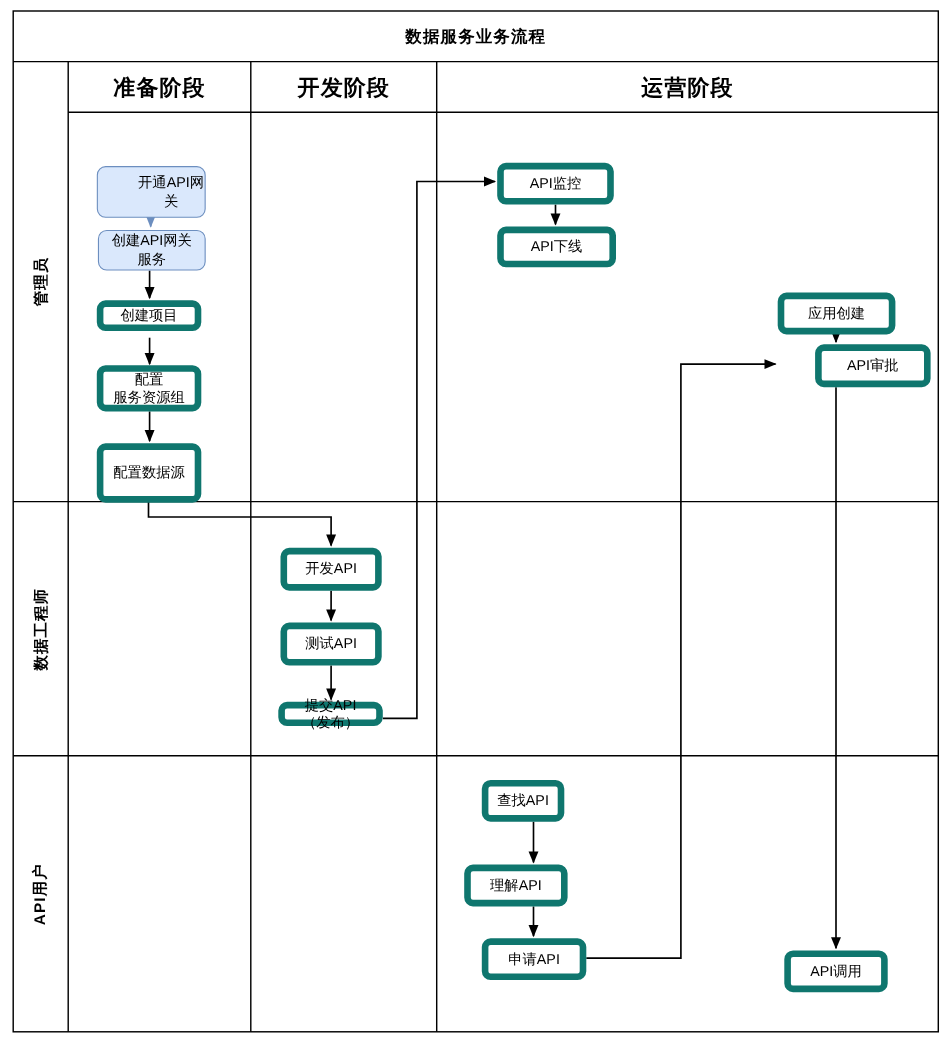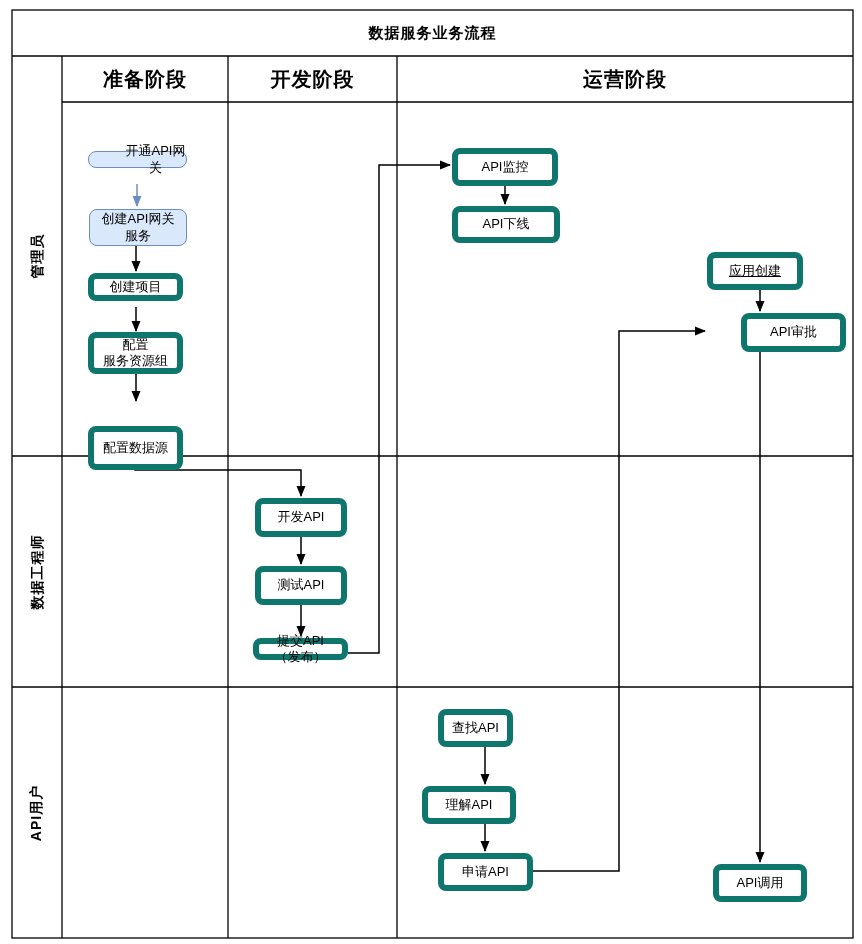--- a/index.html
+++ b/index.html
@@ -99,31 +99,31 @@
   <div class="cell role-cell" style="left:12px;top:56px;width:50px;height:400px;">
     <span>管理员</span>
   </div>
   <div class="cell role-cell" style="left:12px;top:456px;width:50px;height:231px;">
     <span>数据工程师</span>
   </div>
   <div class="cell role-cell" style="left:12px;top:687px;width:50px;height:251px;">
     <span>API用户</span>
   </div>
 
-  <div class="node hl" style="left:88px;top:151px;width:99px;height:17px;padding-left:36px;">开通API网关</div>
+  <div class="node hl" style="left:88px;top:151px;width:99px;height:47px;padding-left:36px;">开通API网关</div>
   <div class="node hl" style="left:89px;top:209px;width:98px;height:37px;">创建API网关
 服务</div>
   <div class="node" style="left:88px;top:273px;width:95px;height:28px;">创建项目</div>
   <div class="node" style="left:88px;top:332px;width:95px;height:42px;">配置
 服务资源组</div>
-  <div class="node" style="left:88px;top:426px;width:95px;height:44px;">配置数据源</div>
+  <div class="node" style="left:88px;top:403px;width:95px;height:54px;">配置数据源</div>
 
   <div class="node" style="left:452px;top:148px;width:106px;height:38px;">API监控</div>
   <div class="node" style="left:452px;top:206px;width:108px;height:37px;">API下线</div>
-  <div class="node" style="left:707px;top:252px;width:96px;height:38px;text-decoration:underline;">应用创建</div>
+  <div class="node" style="left:707px;top:266px;width:107px;height:38px;">应用创建</div>
   <div class="node" style="left:707px;top:313px;width:105px;height:39px;margin-left:34px;">API审批</div>
 
   <div class="node" style="left:255px;top:498px;width:92px;height:39px;">开发API</div>
   <div class="node" style="left:255px;top:566px;width:92px;height:39px;">测试API</div>
   <div class="node" style="left:253px;top:638px;width:95px;height:22px;">提交API
 （发布）</div>
 
   <div class="node" style="left:438px;top:709px;width:75px;height:38px;">查找API</div>
   <div class="node" style="left:422px;top:786px;width:94px;height:38px;">理解API</div>
   <div class="node" style="left:438px;top:853px;width:95px;height:38px;">申请API</div>

